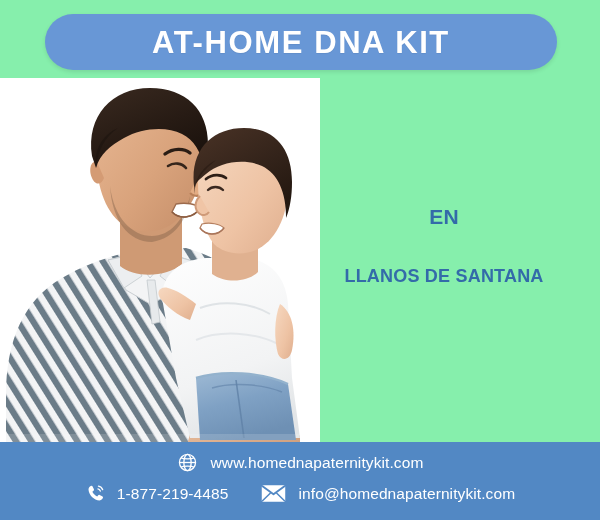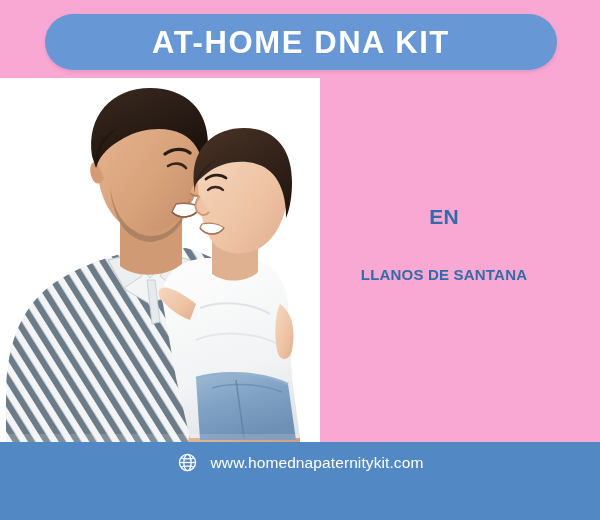--- a/index.html
+++ b/index.html
@@ -10,21 +10,21 @@
   body {
     width: 600px;
     height: 520px;
     font-family: "Liberation Sans", sans-serif;
     overflow: hidden;
   }
   #poster {
     position: relative;
     width: 600px;
     height: 520px;
-    background: #f9a8d4;
+    background: #86efac;
     overflow: hidden;
   }
 
   
   .header-band {
     position: absolute;
     left: 0; top: 0;
     width: 600px; height: 86px;
   }
   .title-pill {
@@ -72,21 +72,21 @@
   .headline-line {
     color: #336ba9;
     font-weight: bold;
     font-size: 21px;
     line-height: 1;
     letter-spacing: 0.2px;
     white-space: nowrap;
   }
   .hl-1 { margin-top: 22px; }
   .hl-2 { margin-top: 56px; }
-  .hl-3 { margin-top: 40px; font-size: 15px; }
+  .hl-3 { margin-top: 40px; font-size: 18px; }
 
   
   .footer {
     position: absolute;
     left: 0;
     bottom: 0;
     width: 600px;
     height: 78px;
     background: #5288c4;
   }
@@ -283,15 +283,42 @@
             <ellipse cx="12" cy="12" rx="4.2" ry="9.2"></ellipse>
             <line x1="2.8" y1="12" x2="21.2" y2="12"></line>
             <path d="M4.6 6.6 C7 8.2 16.8 8.3 19.4 6.6"></path>
             <path d="M4.6 17.4 C7 15.8 16.8 15.7 19.4 17.4"></path>
           </svg>
         </span>
         <span class="f-text">www.homednapaternitykit.com</span>
       </div>
     </div>
 
+    <div class="footer-row footer-row-2">
+      <div class="f-item">
+        <span class="f-icon">
+          <svg width="21" height="21" viewBox="0 0 24 24">
+            <path d="M7.6 3.2 C6.3 3.2 4 5 4 7.2 C4 13.4 10.4 20 16.6 20
+                     C18.8 20 20.6 17.7 20.6 16.4 C20.6 15.8 20.2 15.4 19.6 15.1
+                     L16.7 13.7 C16.1 13.4 15.5 13.6 15.1 14.1 L14 15.5
+                     C12 14.5 9.4 11.9 8.4 9.9 L9.8 8.8 C10.3 8.4 10.5 7.8 10.2 7.2
+                     L8.8 4.3 C8.5 3.6 8.2 3.2 7.6 3.2 Z" fill="#ffffff"></path>
+            <path d="M15.4 3.6 C17.6 4 19.4 5.5 20.2 7.6" stroke="#ffffff" stroke-width="1.5" fill="none" stroke-linecap="round"></path>
+            <path d="M14.8 6.8 C16.1 7.1 17.1 8 17.5 9.2" stroke="#ffffff" stroke-width="1.5" fill="none" stroke-linecap="round"></path>
+          </svg>
+        </span>
+        <span class="f-text f-text-phone">1-877-219-4485</span>
+      </div>
+
+      <div class="f-item">
+        <span class="f-icon">
+          <svg width="25" height="19" viewBox="0 0 26 19">
+            <rect x="0.8" y="0.8" width="24.4" height="17.4" rx="1.6" fill="#ffffff"></rect>
+            <path d="M1.6 2 L13 10.2 L24.4 2" fill="none" stroke="#5288c4" stroke-width="2" stroke-linejoin="round" stroke-linecap="round"></path>
+            <path d="M1.6 17 L9.6 9.2 M24.4 17 L16.4 9.2" fill="none" stroke="#5288c4" stroke-width="1.6" stroke-linecap="round"></path>
+          </svg>
+        </span>
+        <span class="f-text">info@homednapaternitykit.com</span>
+      </div>
+    </div>
   </div>
 
 </div>
 
 </body></html>

